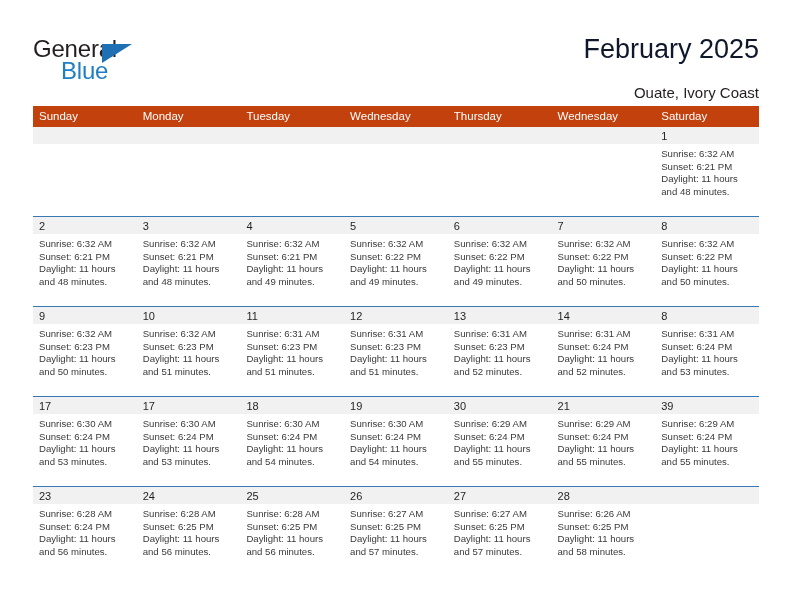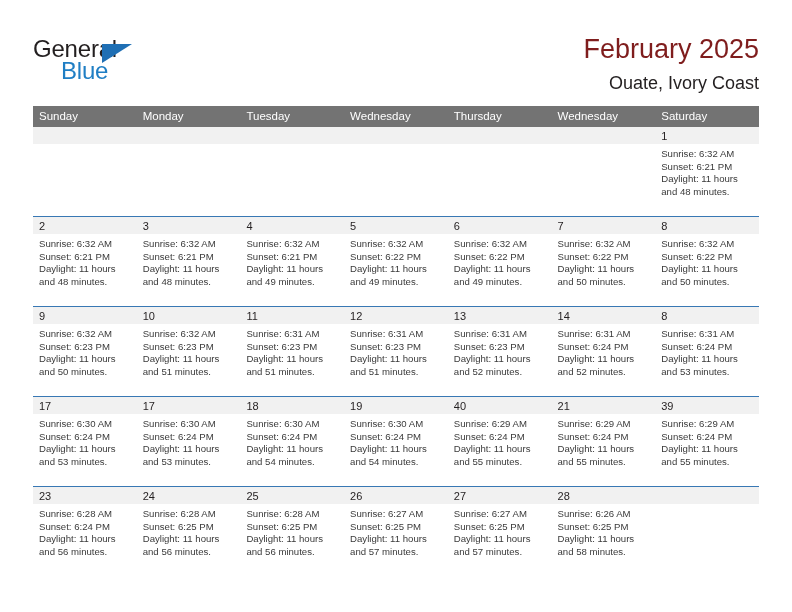--- a/index.html
+++ b/index.html
@@ -67,42 +67,42 @@
   }
   .title-block {
     position: absolute;
     right: 0;
     top: 0;
     text-align: right;
   }
   .title-main {
     font-size: 27px;
     line-height: 34px;
-    color: #7f1d1d;
+    color: #0f172a;
     white-space: nowrap;
   }
   .title-sub {
-    font-size: 18px;
+    font-size: 15px;
     line-height: 22px;
     color: #231f20;
     white-space: nowrap;
-    margin-top: 6px;
+    margin-top: 16px;
   }
 
   
   .calendar {
     position: absolute;
     left: 33px;
     top: 106px;
     width: 726px;
     border-collapse: collapse;
     table-layout: fixed;
   }
   .calendar th {
-    background: #737373;
+    background: #c2410c;
     color: #ffffff;
     font-size: 11.5px;
     font-weight: normal;
     text-align: left;
     padding: 4px 0 5px 6px;
     height: 20px;
     box-sizing: border-box;
   }
   .calendar td {
     vertical-align: top;
@@ -413,21 +413,21 @@
               <div class="cell-body">
                 <div>Sunrise: 6:30 AM</div>
                 <div>Sunset: 6:24 PM</div>
                 <div>Daylight: 11 hours</div>
                 <div>and 54 minutes.</div>
               </div>
             </div>
           </td>
           <td>
             <div class="cell-inner">
-              <div class="daynum-band">40</div>
+              <div class="daynum-band">30</div>
               <div class="cell-body">
                 <div>Sunrise: 6:29 AM</div>
                 <div>Sunset: 6:24 PM</div>
                 <div>Daylight: 11 hours</div>
                 <div>and 55 minutes.</div>
               </div>
             </div>
           </td>
           <td>
             <div class="cell-inner">

